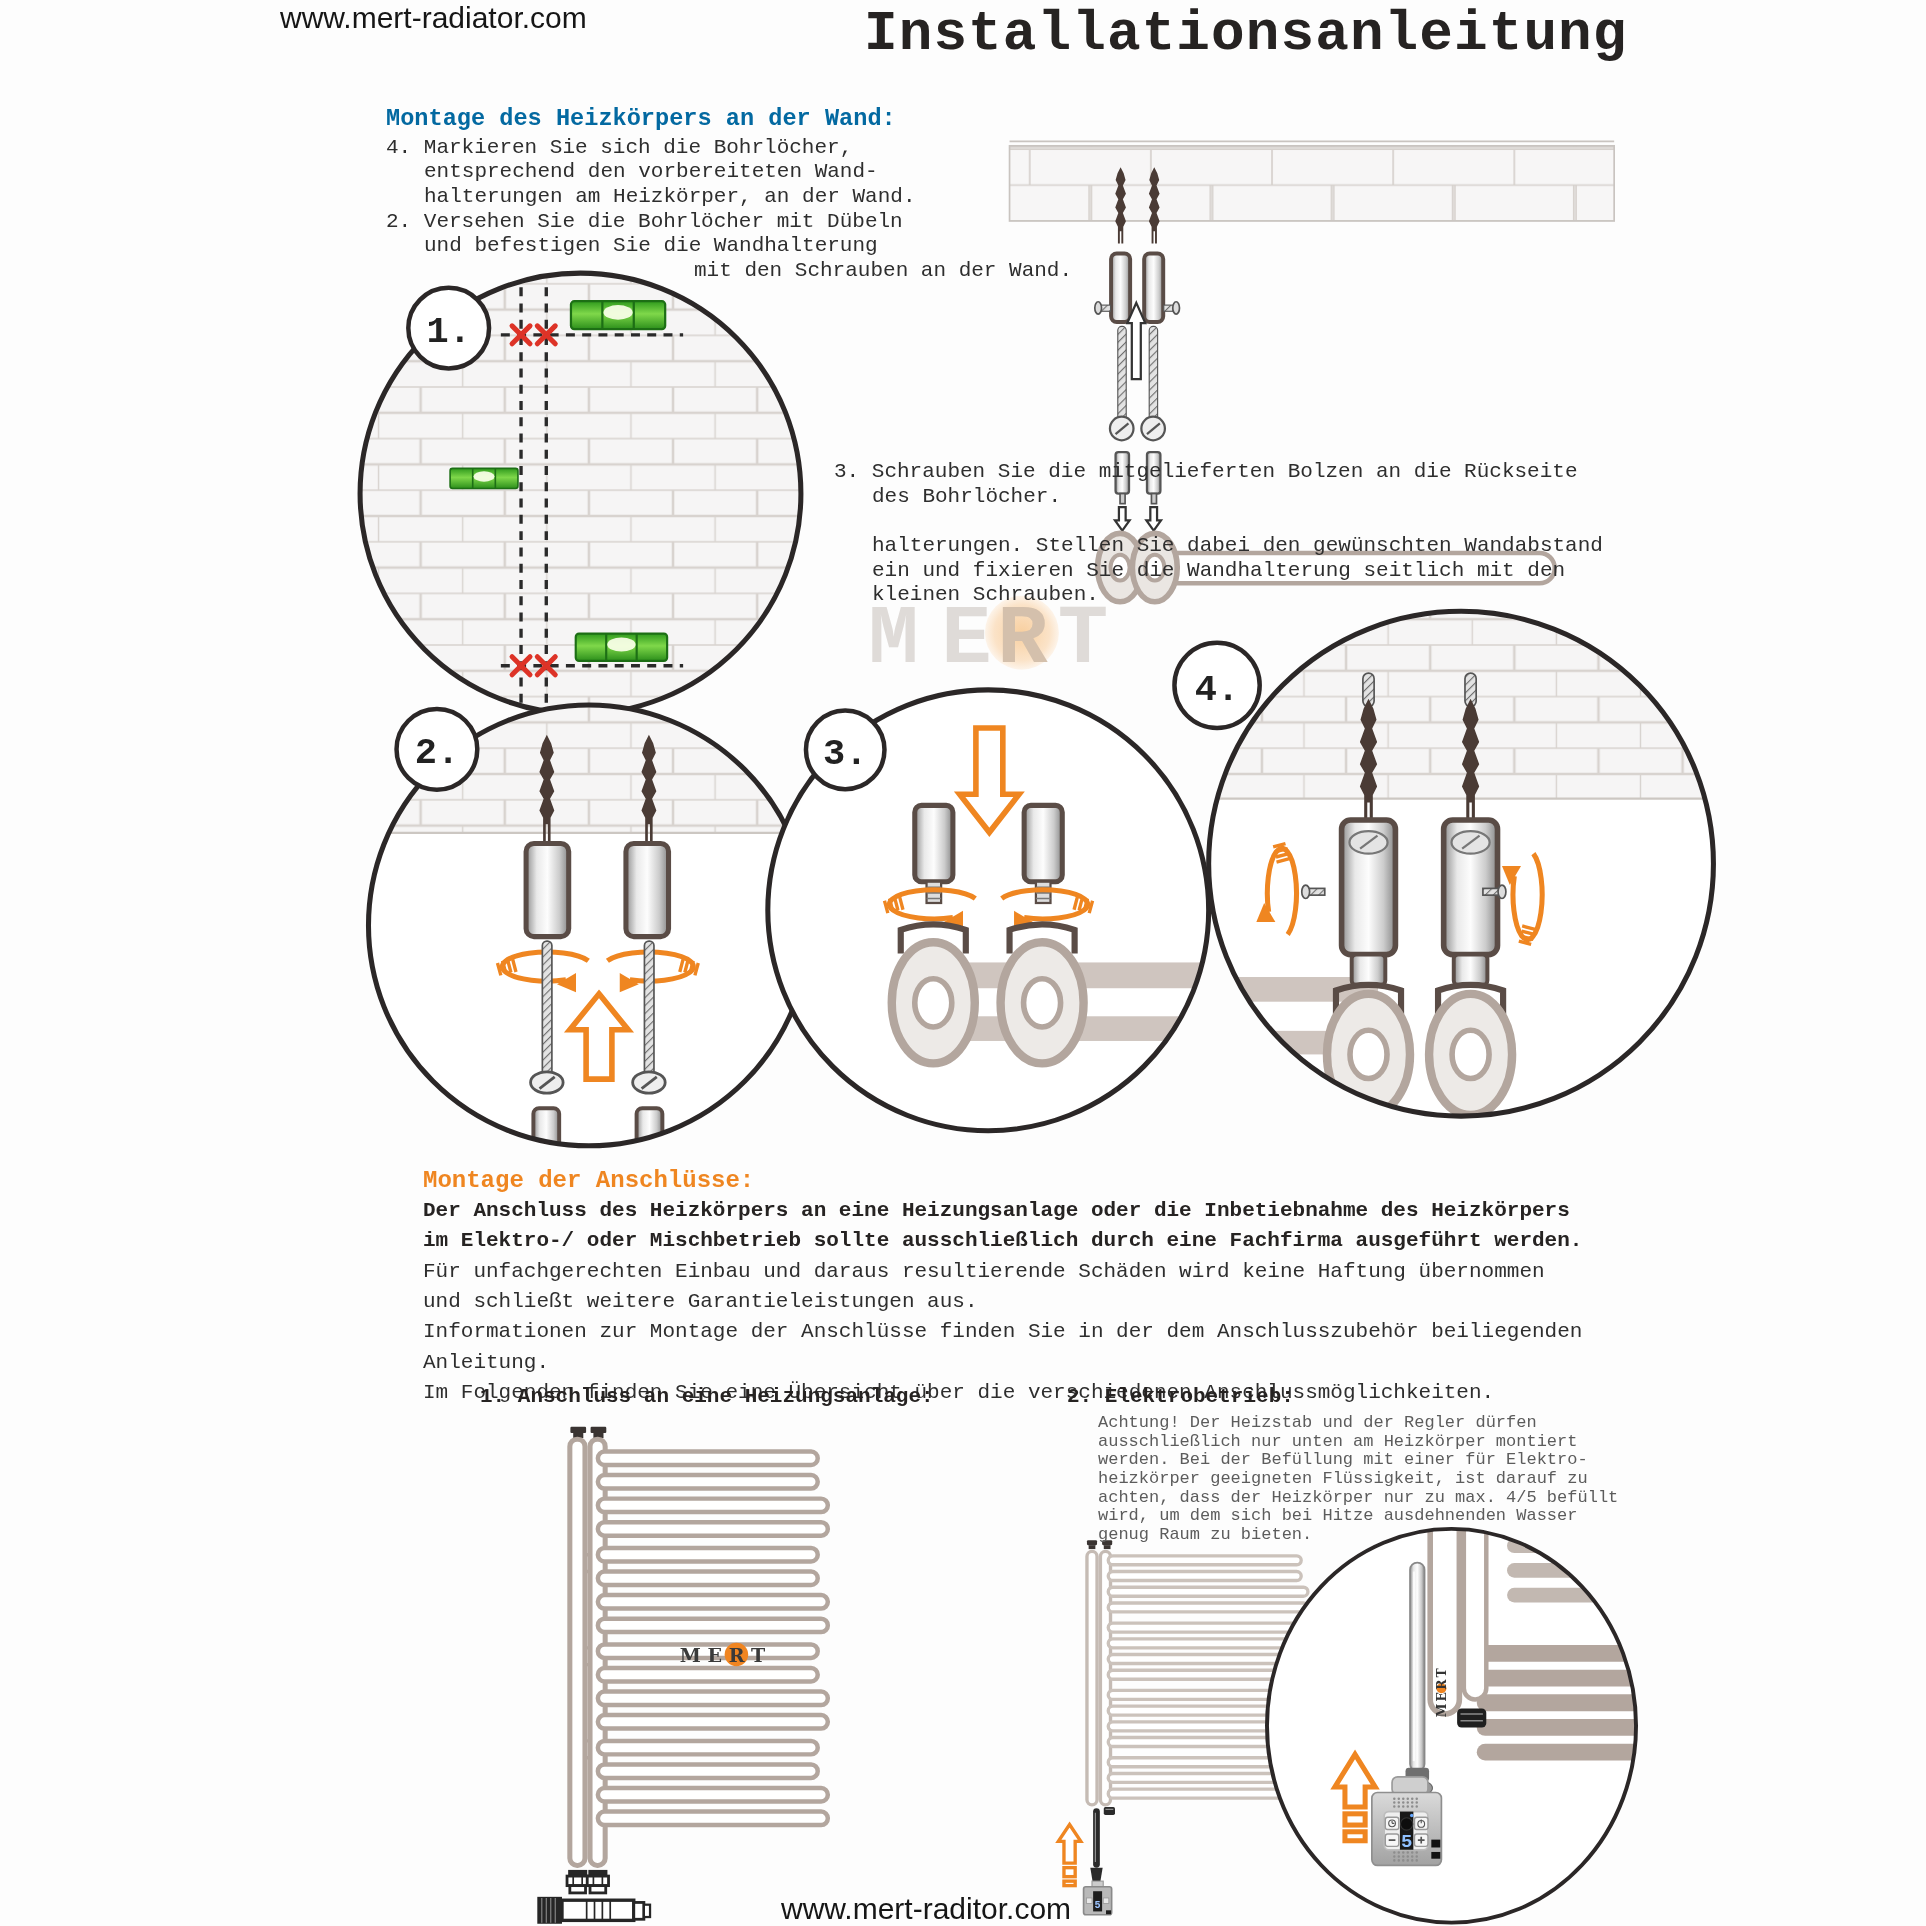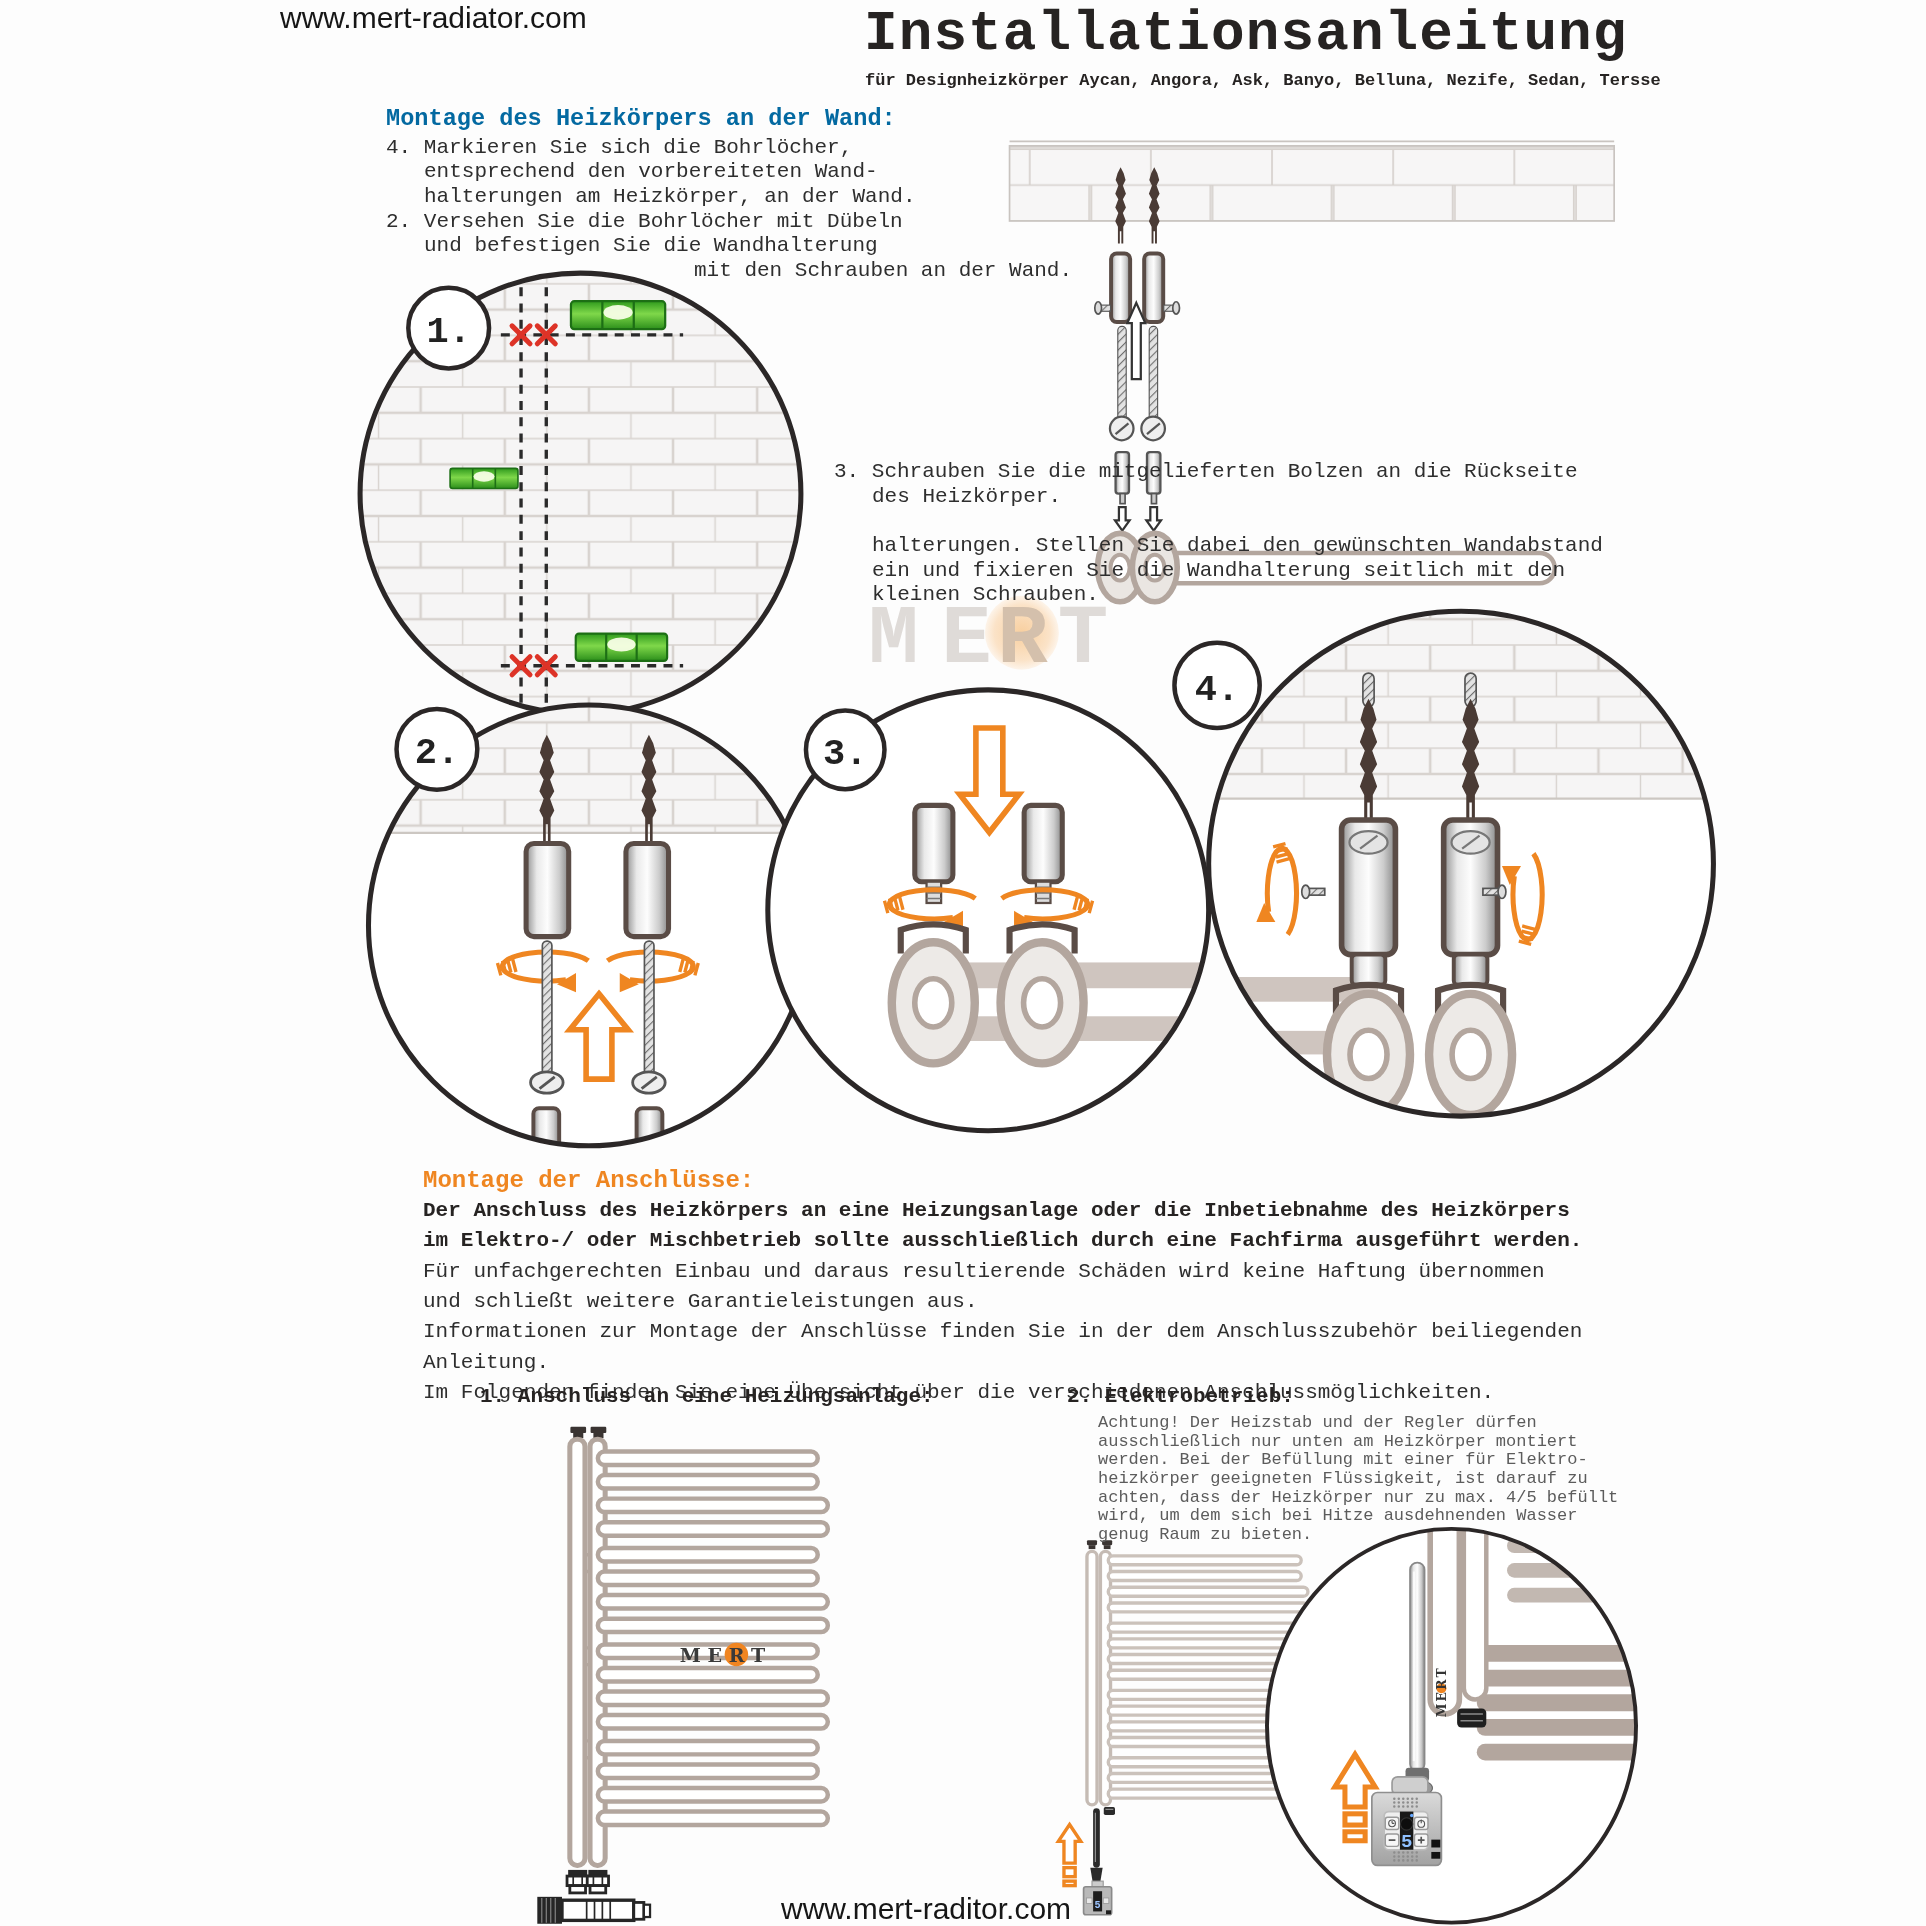--- a/index.html
+++ b/index.html
@@ -442,33 +442,32 @@
         <rect x="2398" y="3234" width="36" height="20" fill="#ffffff" stroke="#ef8621" stroke-width="9"></rect>
         <rect x="2398" y="3266" width="36" height="16" fill="#ffffff" stroke="#ef8621" stroke-width="9"></rect>
       </g>
     </g>
     <ellipse cx="2588" cy="3077" rx="329" ry="351" fill="none" stroke="#2b2727" stroke-width="7"></ellipse>
   </g>
 </svg>
 
 <div class="abs sans url" style="left:280px;top:1.1px;">www.mert-radiator.com</div>
 <div class="abs mono title" style="left:864px;top:2.2px;">Installationsanleitung</div>
-<div class="abs mono subtitle" style="left:865px;top:71px;">für Designheizkörper Aycan, Angora, Ask, Banyo, Belluna, Nezife, Sedan, Tersse</div>
 
 <div class="abs mono h-orange" style="left:386px;top:105px;">Montage des Heizkörpers an der Wand:</div>
 
 <div class="abs mono step" style="left:386px;top:136px;">4. Markieren Sie sich die Bohrlöcher,</div>
 <div class="abs mono step" style="left:424px;top:160px;">entsprechend den vorbereiteten Wand-</div>
 <div class="abs mono step" style="left:424px;top:185px;">halterungen am Heizkörper, an der Wand.</div>
 <div class="abs mono step" style="left:386px;top:210px;">2. Versehen Sie die Bohrlöcher mit Dübeln</div>
 <div class="abs mono step" style="left:424px;top:234px;">und befestigen Sie die Wandhalterung</div>
 <div class="abs mono step" style="left:694px;top:259px;">mit den Schrauben an der Wand.</div>
 
 <div class="abs mono step" style="left:834px;top:460px;">3. Schrauben Sie die mitgelieferten Bolzen an die Rückseite</div>
-<div class="abs mono step" style="left:872px;top:485px;">des Heizkörper.</div>
+<div class="abs mono step" style="left:872px;top:485px;">des Bohrlöcher.</div>
 <div class="abs mono step" style="left:872px;top:559px;">ein und fixieren Sie die Wandhalterung seitlich mit den</div>
 <div class="abs mono step" style="left:872px;top:534px;">halterungen. Stellen Sie dabei den gewünschten Wandabstand</div>
 <div class="abs mono step" style="left:872px;top:583px;">kleinen Schrauben.</div>
 
 <div class="abs mono h-orange2" style="left:423px;top:1167px;">Montage der Anschlüsse:</div>
 <div class="abs mono parab" style="left:423px;top:1199px;">Der Anschluss des Heizkörpers an eine Heizungsanlage oder die Inbetiebnahme des Heizkörpers</div>
 <div class="abs mono parab" style="left:423px;top:1229px;">im Elektro-/ oder Mischbetrieb sollte ausschließlich durch eine Fachfirma ausgeführt werden.</div>
 <div class="abs mono para" style="left:423px;top:1260px;">Für unfachgerechten Einbau und daraus resultierende Schäden wird keine Haftung übernommen</div>
 <div class="abs mono para" style="left:423px;top:1290px;">und schließt weitere Garantieleistungen aus.</div>
 <div class="abs mono para" style="left:423px;top:1320px;">Informationen zur Montage der Anschlüsse finden Sie in der dem Anschlusszubehör beiliegenden</div>

